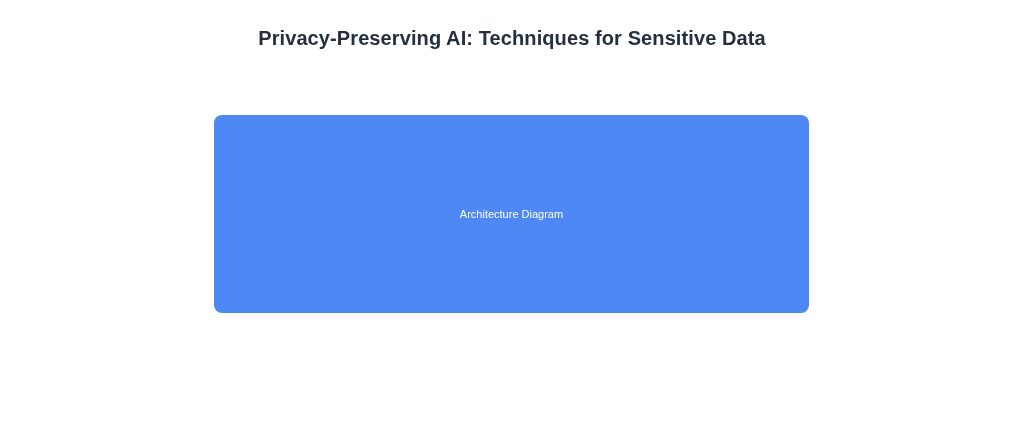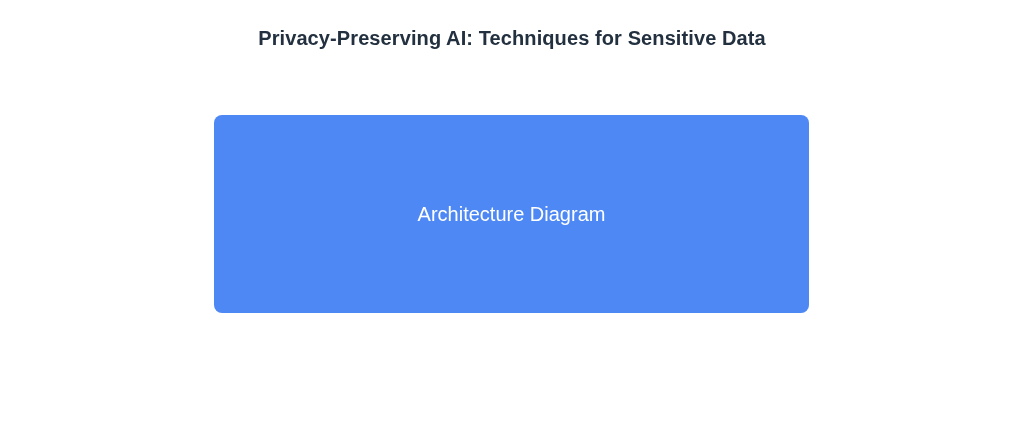--- a/index.html
+++ b/index.html
@@ -44,21 +44,21 @@
     height: 198px;
     background: #4e88f5;
     border-radius: 8px;
     display: flex;
     align-items: center;
     justify-content: center;
     box-sizing: border-box;
   }
 
   .diagram-placeholder-label {
-    font-size: 20px;
+    font-size: 11px;
     font-weight: normal;
     color: #ffffff;
     line-height: 20px;
     text-align: center;
     white-space: nowrap;
   }
 </style>
 </head>
 <body>
 

